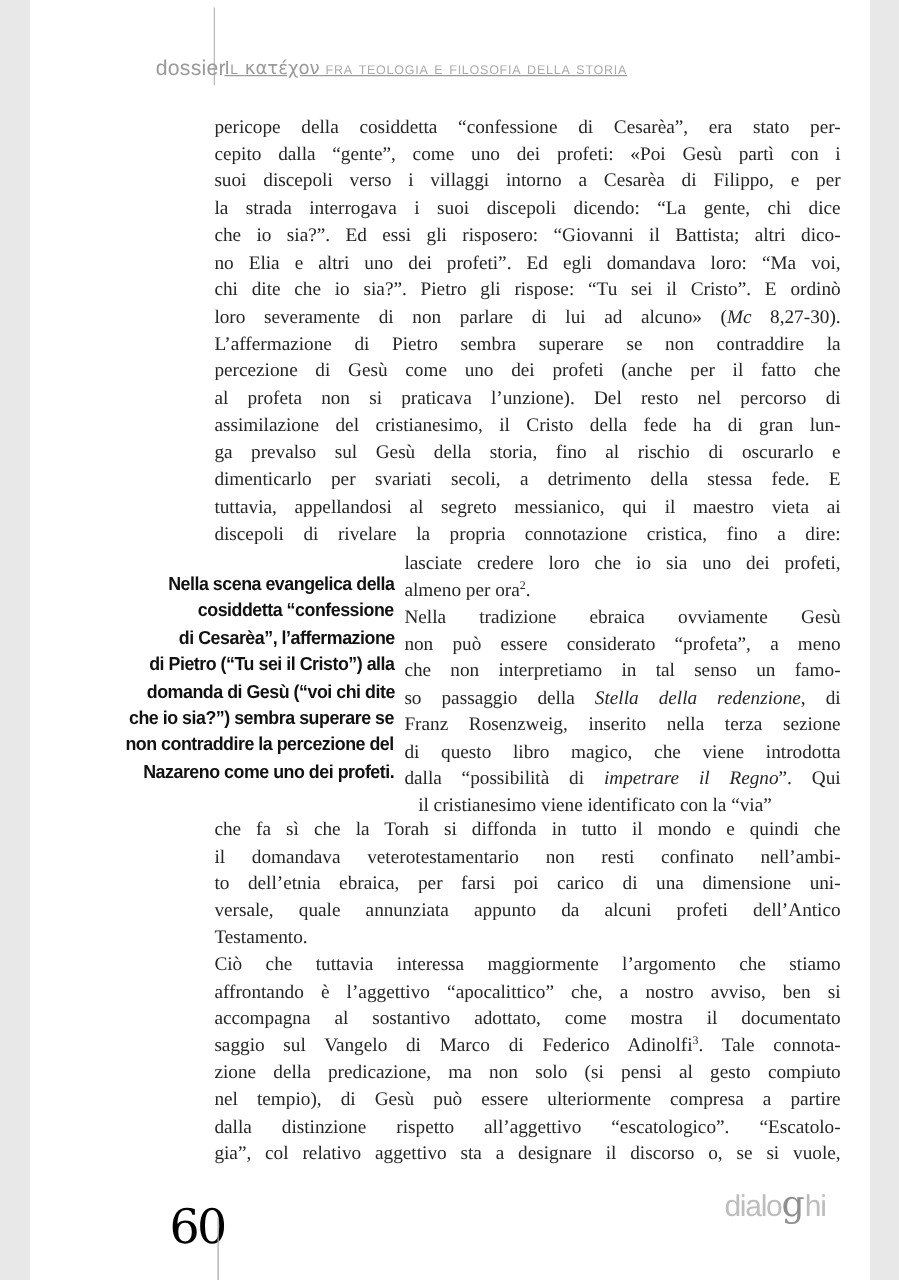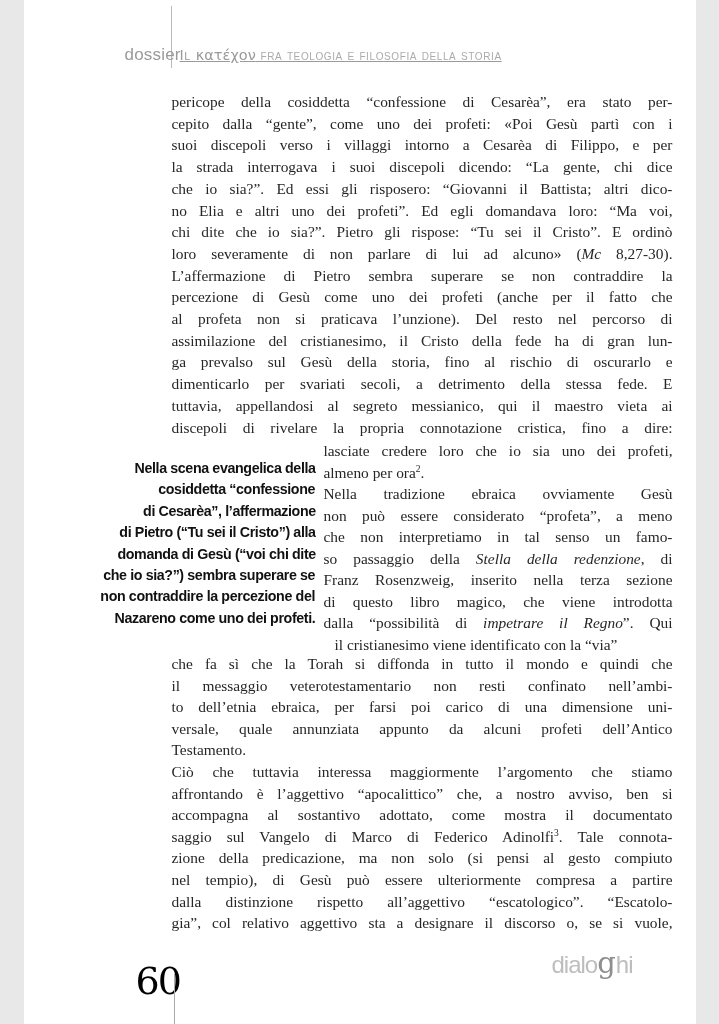--- a/index.html
+++ b/index.html
@@ -30,21 +30,21 @@
   
   .pquote{position:absolute;left:47px;top:457px;width:245px;display:flex;flex-direction:column;
           align-items:flex-end;font-family:"Liberation Sans","DejaVu Sans",sans-serif;
           font-weight:700;font-size:15px;color:#111111;}
   .pq-line{white-space:nowrap;line-height:21.4px;letter-spacing:-0.4px;
            transform:scaleX(0.95);transform-origin:right center;}
   
   .pagenum{position:absolute;left:112px;top:962px;font-family:"DejaVu Serif","Liberation Serif",serif;
            font-size:38px;line-height:38px;color:#000000;letter-spacing:-2px;}
   .frule{position:absolute;left:150px;top:974px;width:1px;height:50px;background:#aaaaaa;}
-  .logo{position:absolute;left:528px;top:946px;white-space:nowrap;}
+  .logo{position:absolute;left:556px;top:946px;white-space:nowrap;}
   .logo-sans{font-family:"Liberation Sans","DejaVu Sans",sans-serif;font-size:24px;
              color:#bdbdbd;letter-spacing:-1px;}
   .logo-g{font-family:"DejaVu Serif","Liberation Serif",serif;font-size:29px;color:#8f8f8f;}
 </style>
 </head>
 <body>
 
 <div class="page">
 
   <div class="hrule"></div>
@@ -88,21 +88,21 @@
       <div class="bline">non può essere considerato “profeta”, a meno</div>
       <div class="bline">che non interpretiamo in tal senso un famo-</div>
       <div class="bline">so passaggio della <i>Stella della redenzione</i>, di</div>
       <div class="bline">Franz Rosenzweig, inserito nella terza sezione</div>
       <div class="bline">di questo libro magico, che viene introdotta</div>
       <div class="bline">dalla “possibilità di <i>impetrare il Regno</i>”. Qui</div>
       <div class="bline noj ind">il cristianesimo viene identificato con la “via”</div>
     </div>
   <div class="blk" id="block3">
       <div class="bline">che fa sì che la Torah si diffonda in tutto il mondo e quindi che</div>
-      <div class="bline">il messaggio veterotestamentario non resti confinato nell’ambi-</div>
+      <div class="bline">il domandava veterotestamentario non resti confinato nell’ambi-</div>
       <div class="bline">to dell’etnia ebraica, per farsi poi carico di una dimensione uni-</div>
       <div class="bline">versale, quale annunziata appunto da alcuni profeti dell’Antico</div>
       <div class="bline noj">Testamento.</div>
       <div class="bline">Ciò che tuttavia interessa maggiormente l’argomento che stiamo</div>
       <div class="bline">affrontando è l’aggettivo “apocalittico” che, a nostro avviso, ben si</div>
       <div class="bline">accompagna al sostantivo adottato, come mostra il documentato</div>
       <div class="bline">saggio sul Vangelo di Marco di Federico Adinolfi<sup>3</sup>. Tale connota-</div>
       <div class="bline">zione della predicazione, ma non solo (si pensi al gesto compiuto</div>
       <div class="bline">nel tempio), di Gesù può essere ulteriormente compresa a partire</div>
       <div class="bline">dalla distinzione rispetto all’aggettivo “escatologico”. “Escatolo-</div>

